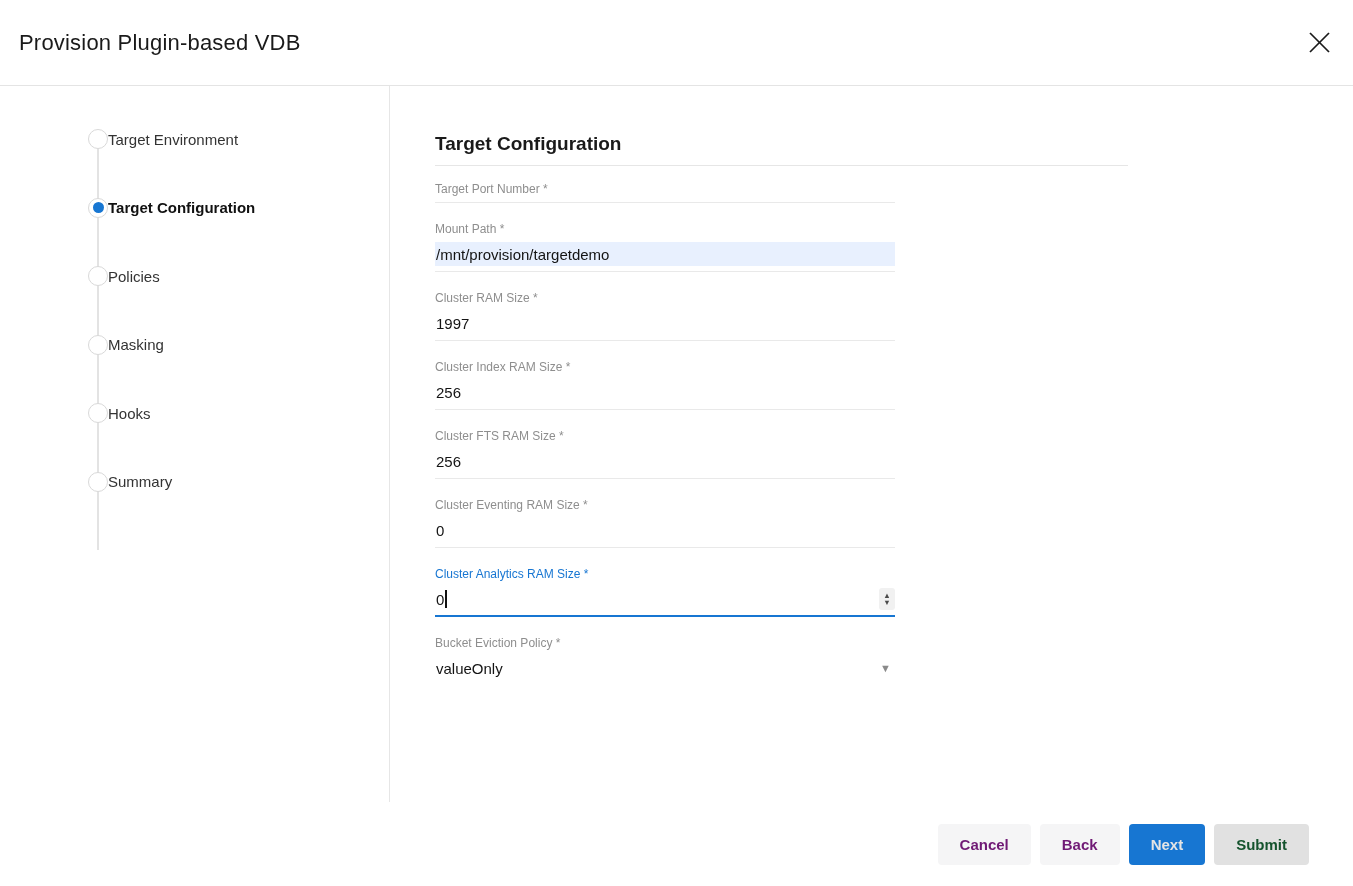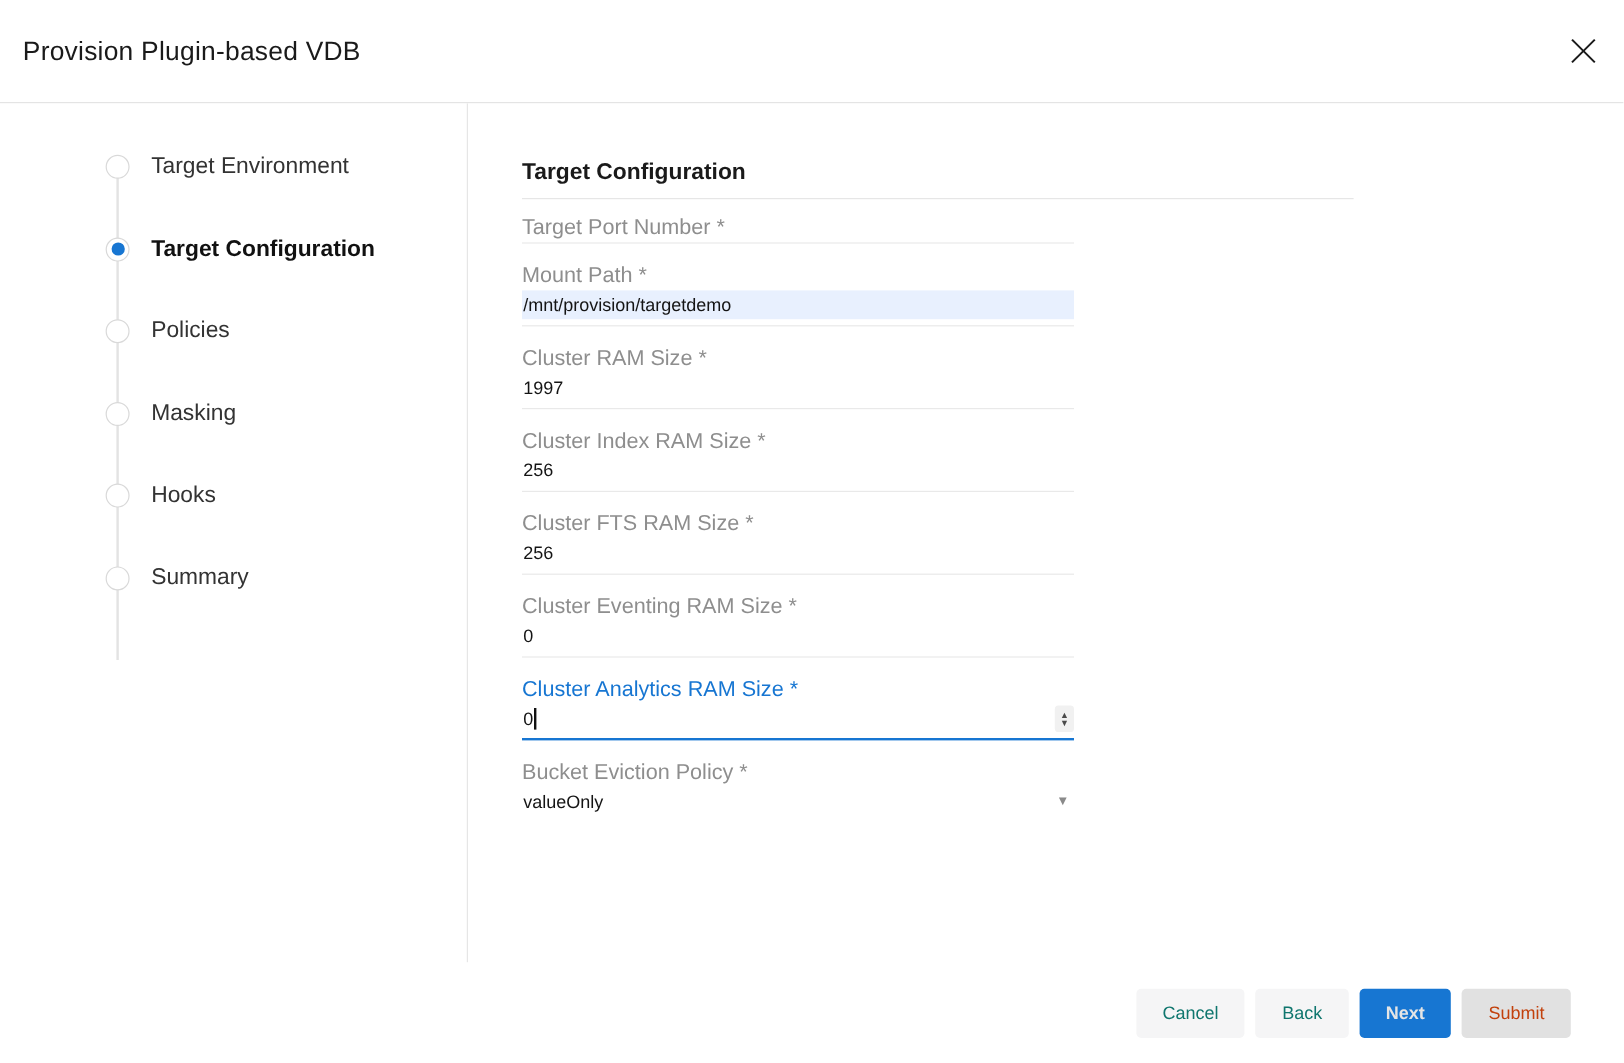--- a/index.html
+++ b/index.html
@@ -20,32 +20,32 @@
   
   .sidebar { width:390px; flex:0 0 390px; border-right:1px solid #e6e6e6; position:relative; }
   .stepper { padding-top:19px; position:relative; }
   .step-rail { position:absolute; left:97px; top:53px; height:411px; width:2px; background:#e3e3e3; }
   .step { height:68.5px; display:flex; align-items:center; position:relative; cursor:pointer; }
   .step-circle { width:20px; height:20px; margin-left:88px; border:1.5px solid #d9d9d9;
     border-radius:50%; background:#fff; position:relative; z-index:1; flex:0 0 auto;
     display:flex; align-items:center; justify-content:center; }
   .step-dot { width:11px; height:11px; border-radius:50%; background:transparent; }
   .step.active .step-dot { background:#1776d2; }
-  .step-label { margin-left:18px; font-size:19px; color:#333; }
+  .step-label { font-size:15px; color:#333; }
   .step.active .step-label { font-weight:700; color:#111; }
 
   
   .content { flex:1 1 auto; padding:47px 225px 0 45px; overflow:hidden; }
   .content-heading { font-size:19px; font-weight:700; line-height:22px; }
   .content-subheading { font-size:15px; line-height:18px; margin-top:20px; color:#222; }
   .section-divider { margin-top:10px; border:none; border-top:1px solid #e6e6e6; height:0; }
 
   .fields { margin-top:16px; width:460px; }
   .field { margin-bottom:19px; }
-  .field-label { font-size:18px; line-height:15px; color:#8e8e8e; }
+  .field-label { font-size:12px; line-height:15px; color:#8e8e8e; }
   .field.focused .field-label { color:#1776d2; }
   .field-value-row { margin-top:5px; height:24px; display:flex; align-items:center;
     justify-content:space-between; cursor:text; }
   .field-value-row.autofill { background:#e8f0fe; }
   .field-value { font-size:15px; color:#141414; padding-left:1px; white-space:pre; }
   .field-underline { margin-top:5px; border-top:1px solid #e9e9e9; height:0; }
   .field.focused .field-underline { border-top:2px solid #1776d2; margin-top:4px; }
 
   .text-cursor { display:inline-block; width:1.5px; height:18px; background:#111;
     vertical-align:middle; margin-left:1px; }
@@ -53,23 +53,23 @@
   .number-stepper { width:16px; height:22px; background:#f1f1f1; border-radius:3px;
     display:flex; flex-direction:column; align-items:center; justify-content:center;
     cursor:pointer; user-select:none; }
   .number-stepper span { font-size:7.5px; line-height:7px; color:#4a4a4a; }
 
   
   .dlg-footer { height:84px; flex:0 0 84px; display:flex; align-items:center;
     justify-content:flex-end; gap:9px; padding-right:44px; }
   .btn { height:41px; padding:0 22px; border:none; border-radius:4px; font-size:15px;
     font-family:inherit; cursor:pointer; }
-  .btn.secondary { background:#f5f5f6; color:#0f766e; font-weight:400; }
+  .btn.secondary { background:#f5f5f6; color:#701a75; font-weight:700; }
   .btn.primary { background:#1776d2; color:#e5e5e5; font-weight:600; }
-  .btn.disabled { background:#e1e1e1; color:#c2410c; font-weight:400; cursor:default; }
+  .btn.disabled { background:#e1e1e1; color:#14532d; font-weight:700; cursor:default; }
 </style>
 </head>
 <body>
 
 <div class="dialog">
 
   <div class="dlg-header">
     <div class="dlg-title">Provision Plugin-based VDB</div>
     <button class="close-btn">
       <span style="display:flex;">

